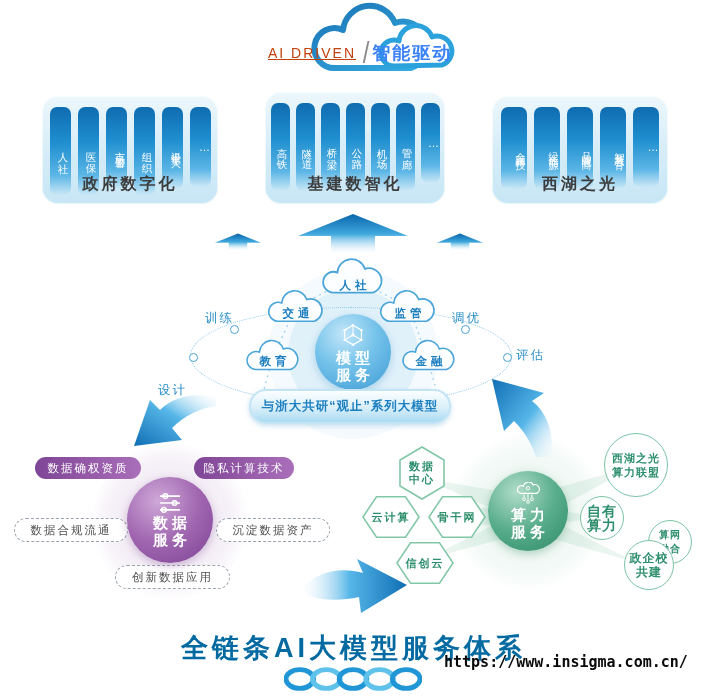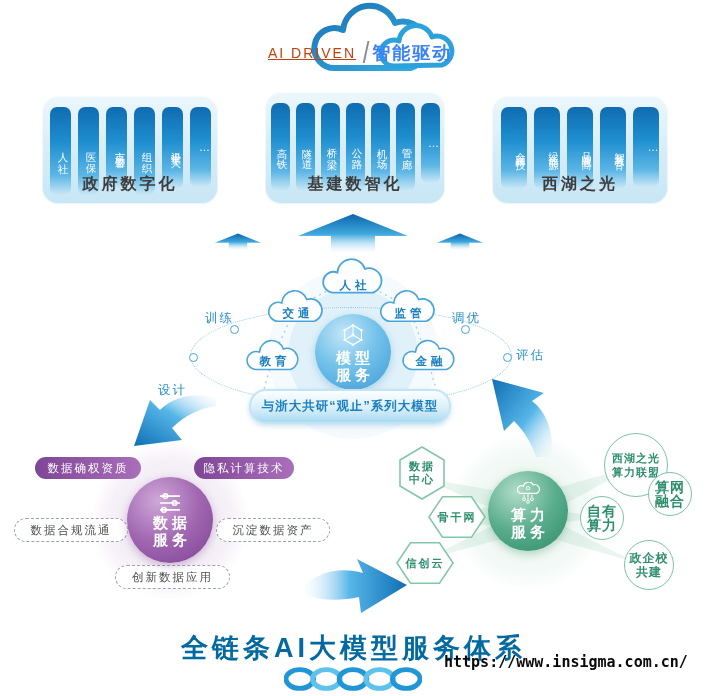--- a/index.html
+++ b/index.html
@@ -85,21 +85,21 @@
         box-shadow:0 3px 8px rgba(60,140,105,.35);display:flex;flex-direction:column;align-items:center;justify-content:center;}
   .hex{z-index:4;display:flex;align-items:center;justify-content:center;}
   .hex svg{position:absolute;left:0;top:0;width:100%;height:100%;}
   .hex-label{position:relative;color:#2e8f6d;font-weight:bold;font-size:11px;letter-spacing:2px;text-align:center;line-height:13px;}
   .gnode{border-radius:50%;background:#fff;border:1.4px solid #7cc4a5;z-index:4;
         display:flex;flex-direction:column;align-items:center;justify-content:center;
         color:#2e8f6d;font-weight:bold;text-align:center;}
   .gnode .l{line-height:14px;letter-spacing:1px;}
   .n-xihu{left:604px;top:433px;width:62px;height:62px;font-size:11px;}
   .n-ziyou{left:580px;top:496px;width:42px;height:42px;font-size:14px;}
-  .n-suanwang{left:648px;top:472px;width:42px;height:42px;font-size:14px;}
+  .n-suanwang{left:648px;top:520px;width:42px;height:42px;font-size:10px;}
   .n-zqx{left:624px;top:540px;width:48px;height:48px;font-size:12px;text-align:center;}
 
   
   .footer-title{left:0;top:630px;width:707px;text-align:center;font-size:27px;font-weight:bold;color:#0369a1;letter-spacing:4px;}
   .chain{left:284px;top:666px;width:138px;height:26px;}
   .watermark{left:444px;top:653px;font-family:"DejaVu Sans Mono","Liberation Mono",monospace;font-size:15px;font-weight:bold;color:#0a0a0a;letter-spacing:0;}
 </style>
 </head>
 <body>
 
@@ -297,20 +297,26 @@
     <polygon points="138,76 138,98 211,87" fill="rgba(125,195,160,0.16)"></polygon>
     <polygon points="138,78 138,102 245,132" fill="rgba(125,195,160,0.16)"></polygon>
   </svg>
 
   <div class="abs hex" style="left:399px;top:446px;width:46px;height:54px;">
     <svg viewBox="0 0 46 54">
         <polygon points="23,1 45,14 45,40 23,53 1,40 1,14" fill="#fff" stroke="#82c7a8" stroke-width="1.6"></polygon>
       </svg>
     <span class="hex-label" style="width:30px;">数据中心</span>
   </div>
+  <div class="abs hex" style="left:362px;top:495px;width:58px;height:44px;">
+    <svg viewBox="0 0 60 44">
+        <polygon points="15,1 45,1 59,22 45,43 15,43 1,22" fill="#fff" stroke="#82c7a8" stroke-width="1.6"></polygon>
+      </svg>
+    <span class="hex-label">云计算</span>
+  </div>
   <div class="abs hex" style="left:428px;top:495px;width:58px;height:44px;">
     <svg viewBox="0 0 60 44">
         <polygon points="15,1 45,1 59,22 45,43 15,43 1,22" fill="#fff" stroke="#82c7a8" stroke-width="1.6"></polygon>
       </svg>
     <span class="hex-label">骨干网</span>
   </div>
   <div class="abs hex" style="left:396px;top:541px;width:58px;height:44px;">
     <svg viewBox="0 0 60 44">
         <polygon points="15,1 45,1 59,22 45,43 15,43 1,22" fill="#fff" stroke="#82c7a8" stroke-width="1.6"></polygon>
       </svg>

